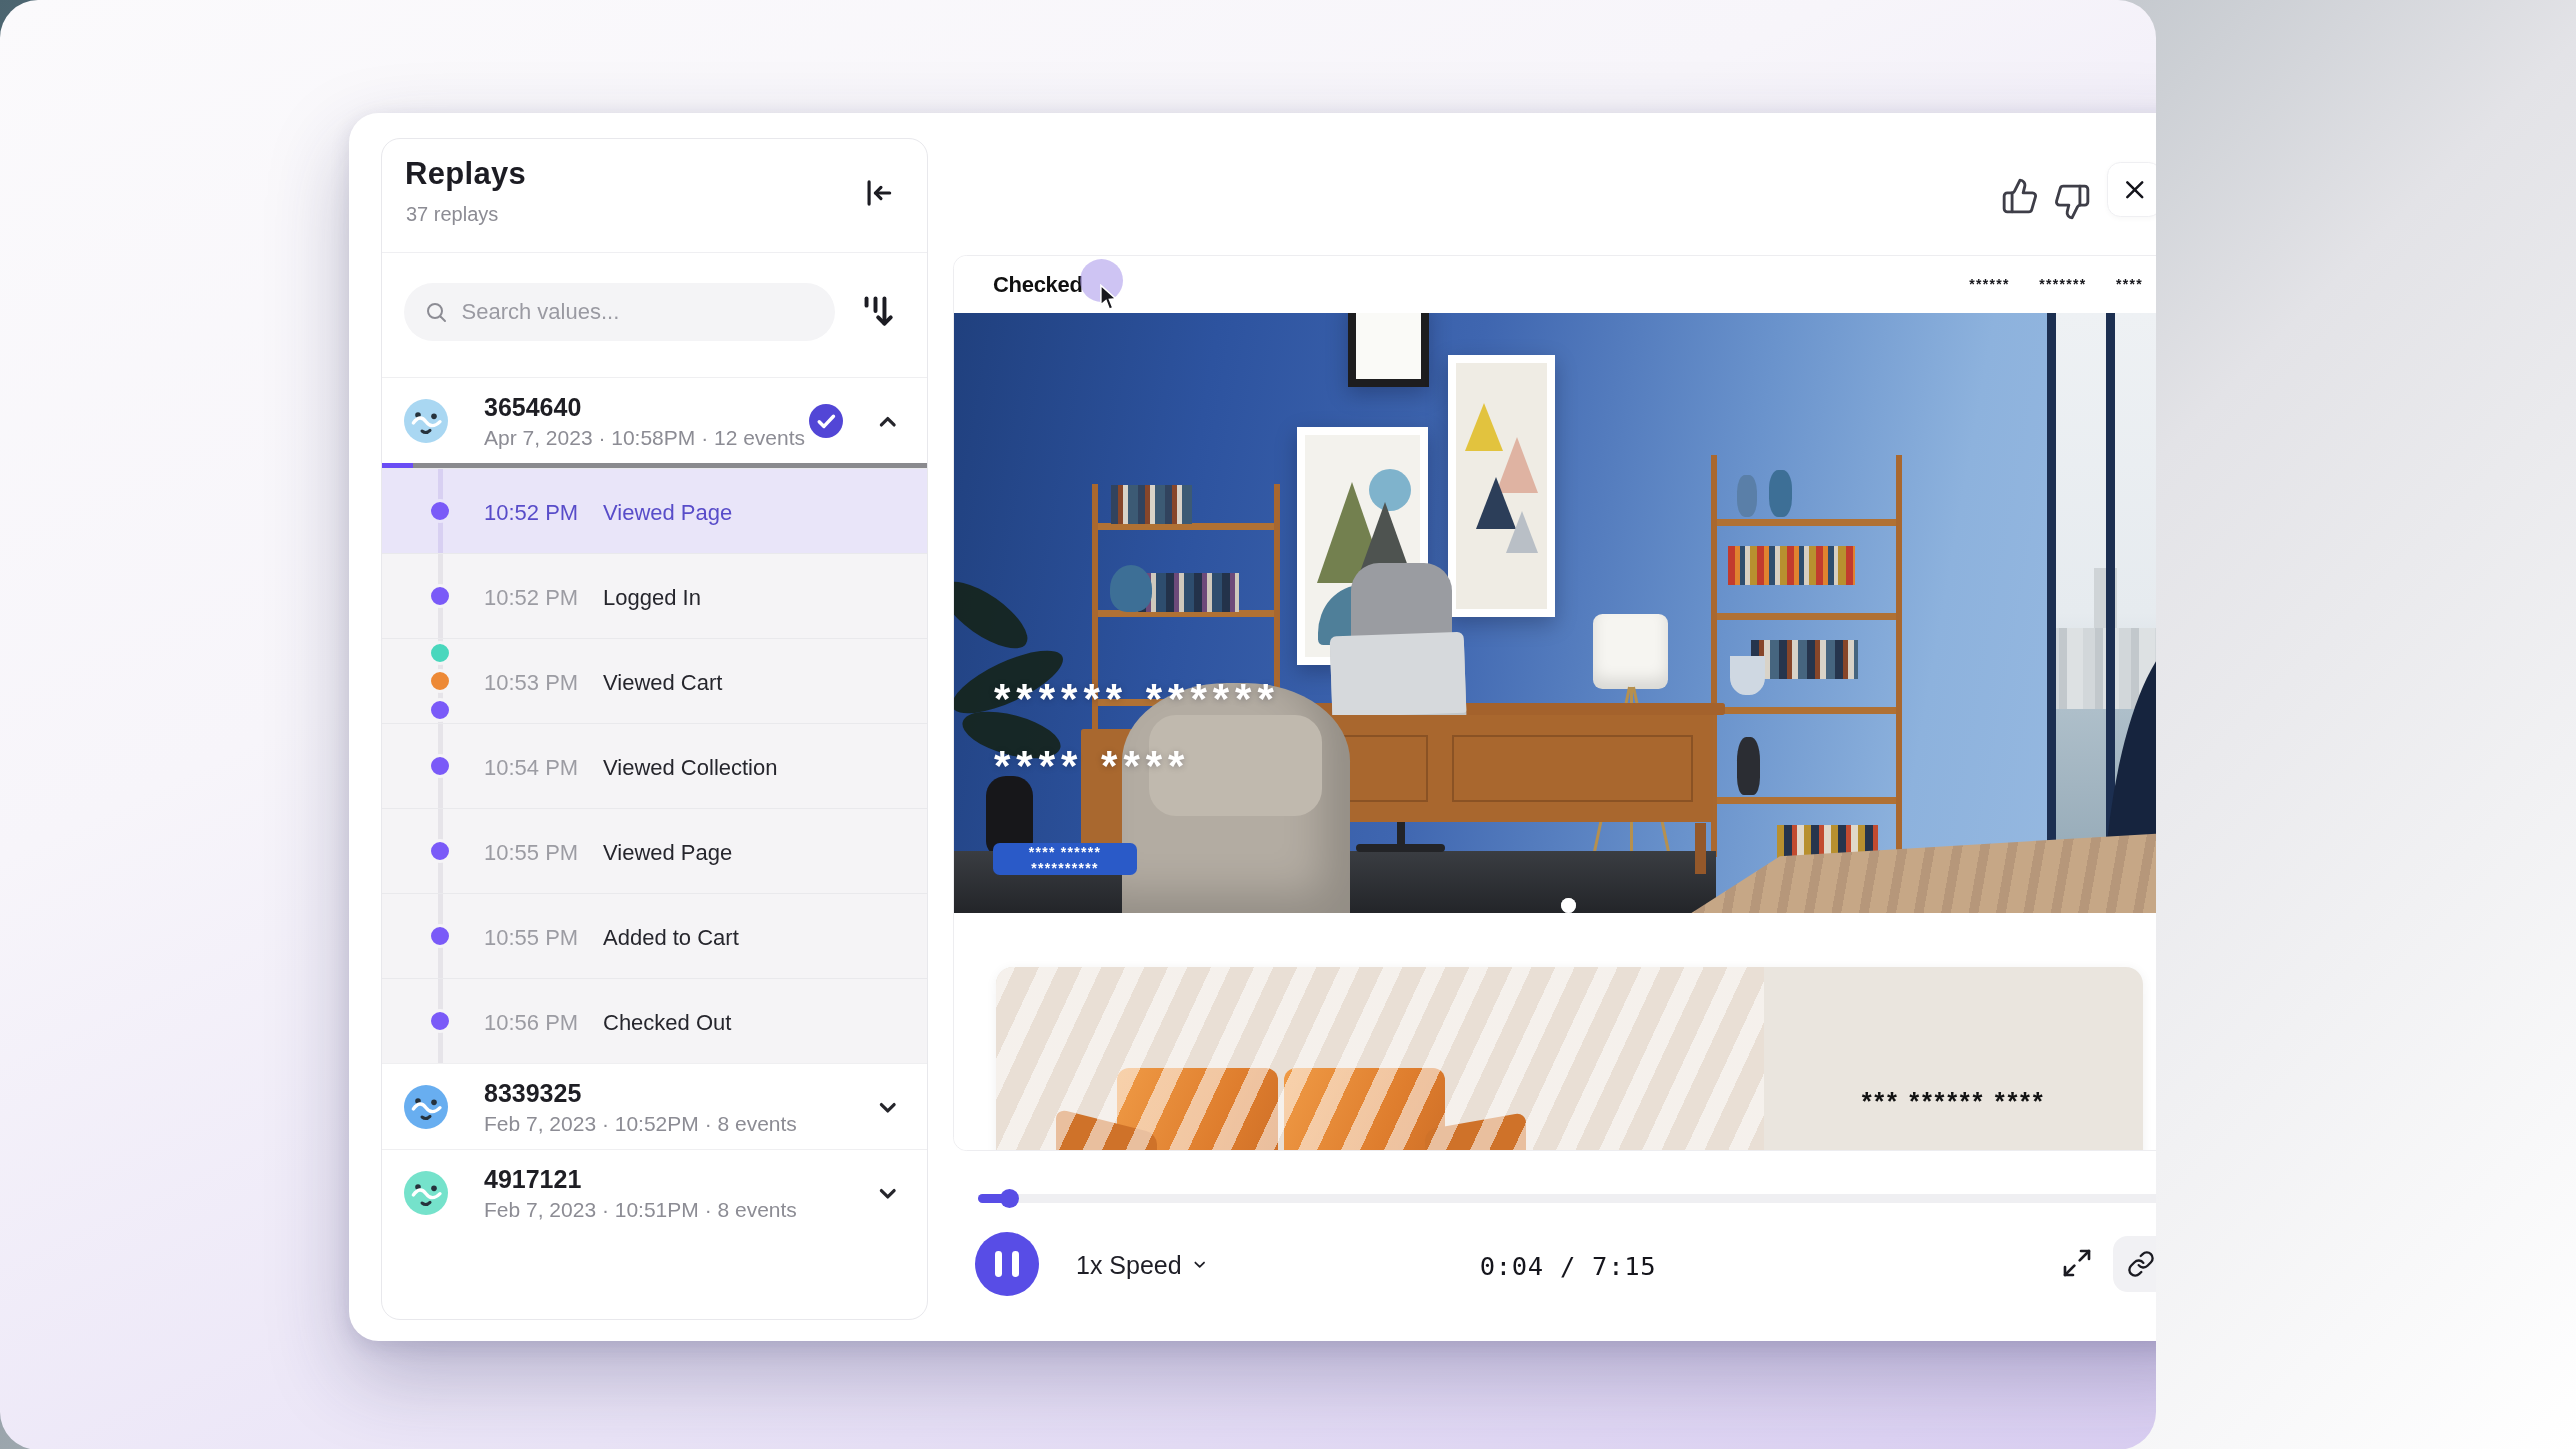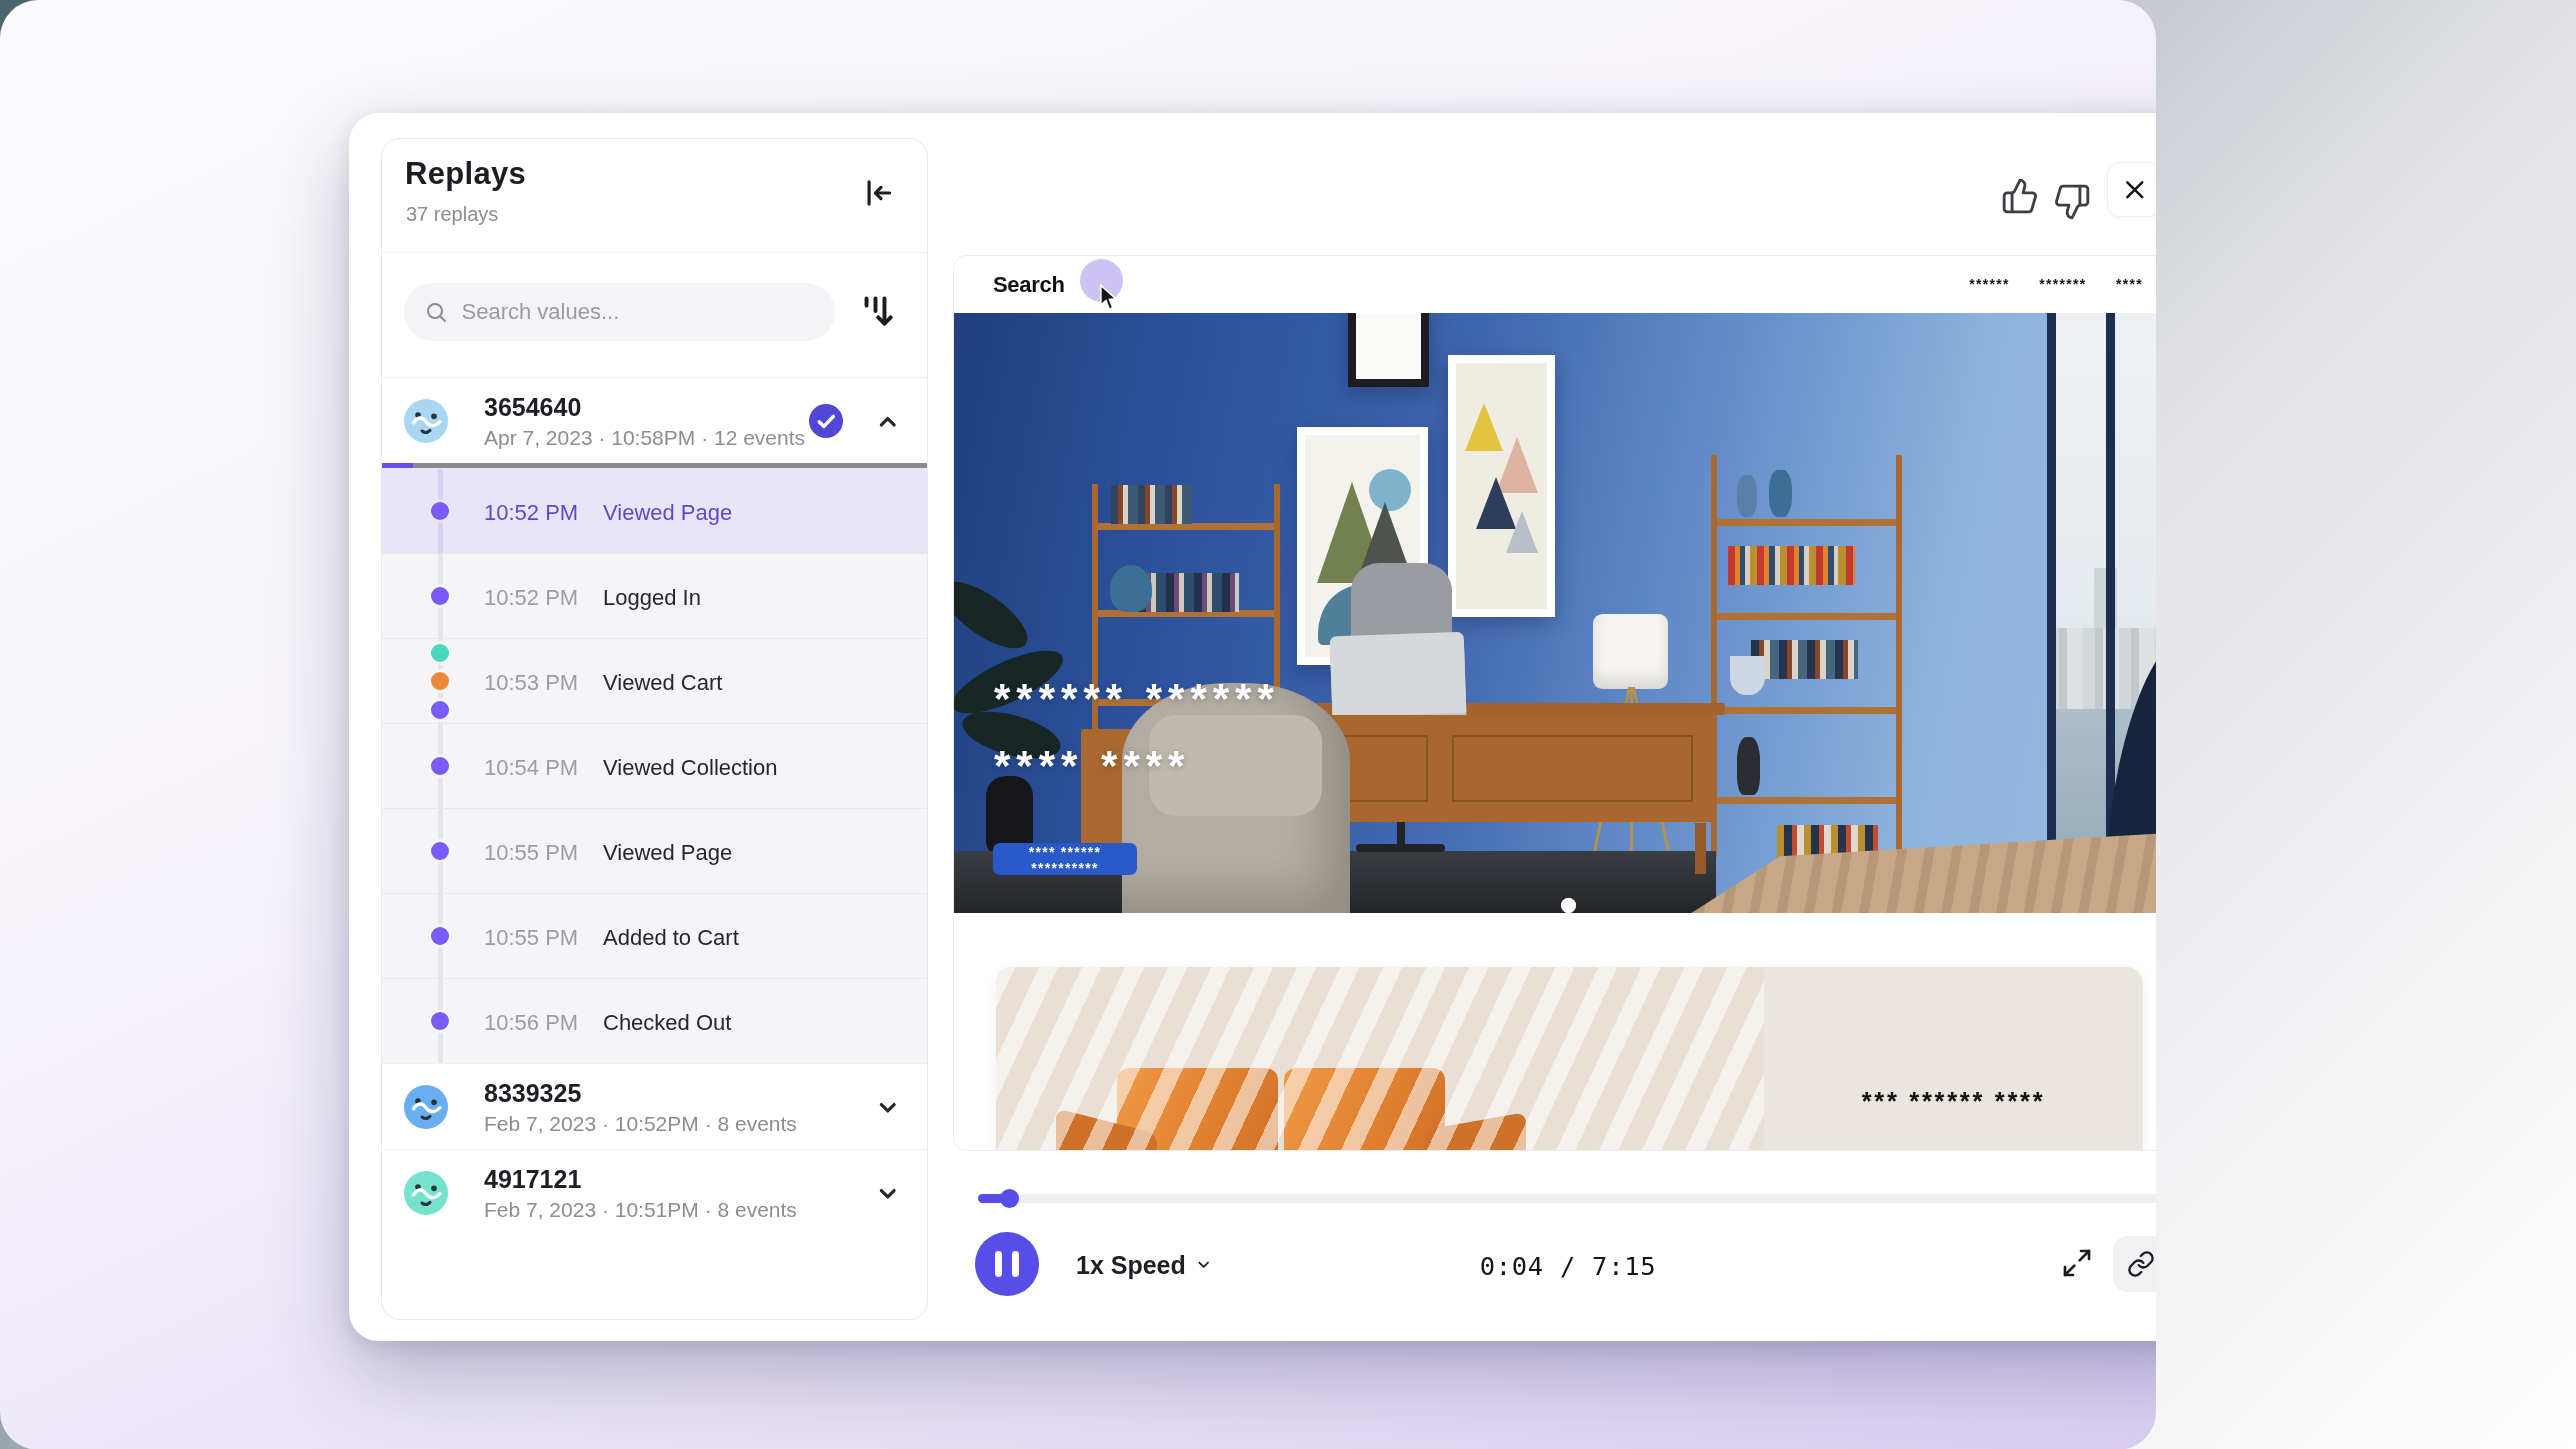--- a/index.html
+++ b/index.html
@@ -106,21 +106,21 @@
   .sofa-arm{position:absolute;top:154px;width:101px;height:121px;background:#cf7229;border-radius:10.7px;}
   .pc-text{position:absolute;left:768px;top:0;width:379px;height:100%;display:flex;align-items:center;justify-content:center;}
   .pc-text span{font-size:25.5px;font-weight:700;color:#121212;letter-spacing:2.7px;}
   
   .scrub{position:absolute;left:629px;top:1081px;width:1205px;height:9.4px;border-radius:4.7px;background:#EFEFF2;cursor:pointer;}
   .scrub .fill{position:absolute;left:0;top:0;height:9.4px;width:31px;border-radius:4.7px;background:#584DE6;}
   .scrub .handle{position:absolute;left:22px;top:-4.7px;width:19px;height:19px;border-radius:50%;background:#584DE6;}
   .pause-btn{position:absolute;left:626px;top:1119px;width:64px;height:64px;border-radius:50%;background:#584DE6;border:none;cursor:pointer;display:flex;align-items:center;justify-content:center;gap:9.4px;}
   .pause-btn i{width:7.4px;height:25.5px;border-radius:3.4px;background:#fff;}
   .speed-btn{position:absolute;left:727px;top:1135px;height:34px;border:none;background:none;cursor:pointer;display:flex;align-items:center;gap:9.4px;padding:0;}
-  .speed-btn span{font-size:25px;font-weight:700;color:#1E1E26;font-family:"Liberation Sans",sans-serif;}
+  .speed-btn span{font-size:25px;font-weight:400;color:#1E1E26;font-family:"Liberation Sans",sans-serif;}
   .time-display{position:absolute;left:1085px;top:1138px;width:268px;text-align:center;font-family:"DejaVu Sans Mono",monospace;font-size:25.5px;color:#15151C;letter-spacing:0.7px;}
   .expand-btn{position:absolute;left:1709px;top:1132px;width:38px;height:38px;border:none;background:none;cursor:pointer;padding:0;}
   .link-btn{position:absolute;left:1764px;top:1123px;width:56px;height:56px;border-radius:14.8px;background:#F1F1F4;border:none;cursor:pointer;display:flex;align-items:center;justify-content:center;}
 </style>
 </head>
 <body>
 
 <div class="stage">
   <div class="modal">
 
@@ -272,21 +272,21 @@
     </button>
     <button class="close-btn">
       <svg width="25.5" height="25.5" viewBox="0 0 24 24" fill="none" stroke="#15151C" stroke-width="2.4" stroke-linecap="round">
           <line x1="5" y1="5" x2="19" y2="19"></line>
           <line x1="19" y1="5" x2="5" y2="19"></line>
         </svg>
     </button>
 
     <div class="site-panel">
       <div class="site-nav">
-        <span class="site-logo">Search</span>
+        <span class="site-logo">Checked</span>
         <span class="click-ring"></span>
         <svg class="cursor" width="20" height="27" viewBox="0 0 14 20">
             <path d="M1 1 L1 15.5 L4.8 12.2 L7.2 18.6 L9.8 17.6 L7.3 11.4 L12.2 11 Z" fill="#17171c" stroke="#fff" stroke-width="1.1"></path>
           </svg>
         <span class="nav-masked">
           <span>******</span>
           <span>*******</span>
           <span>****</span>
         </span>
       </div>

